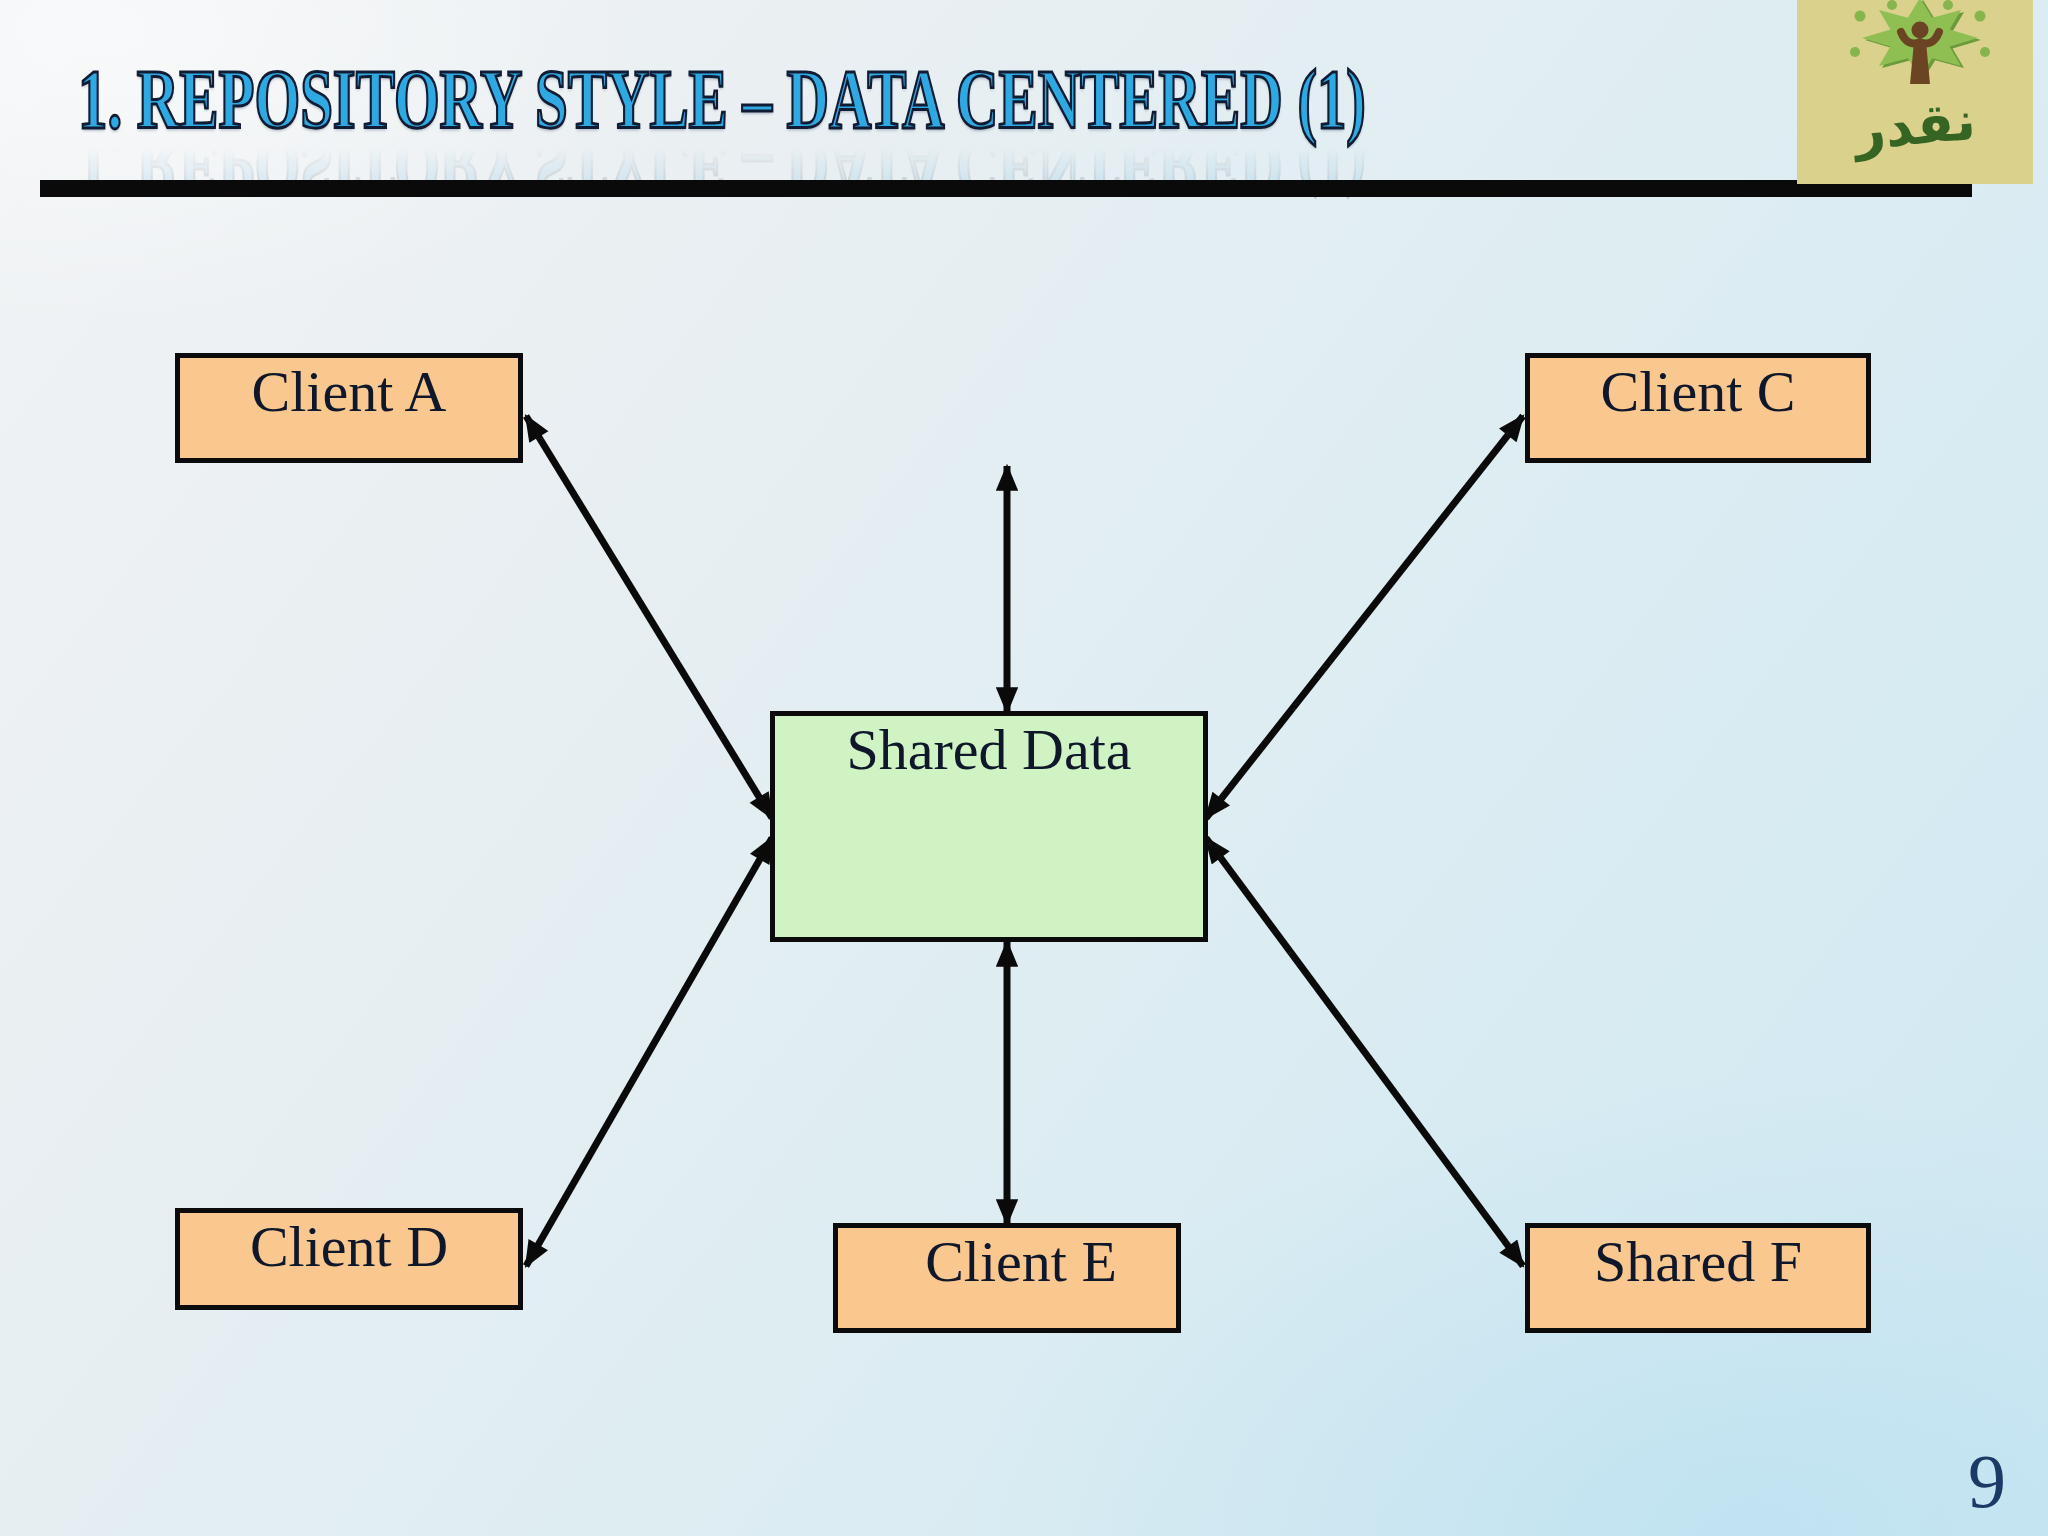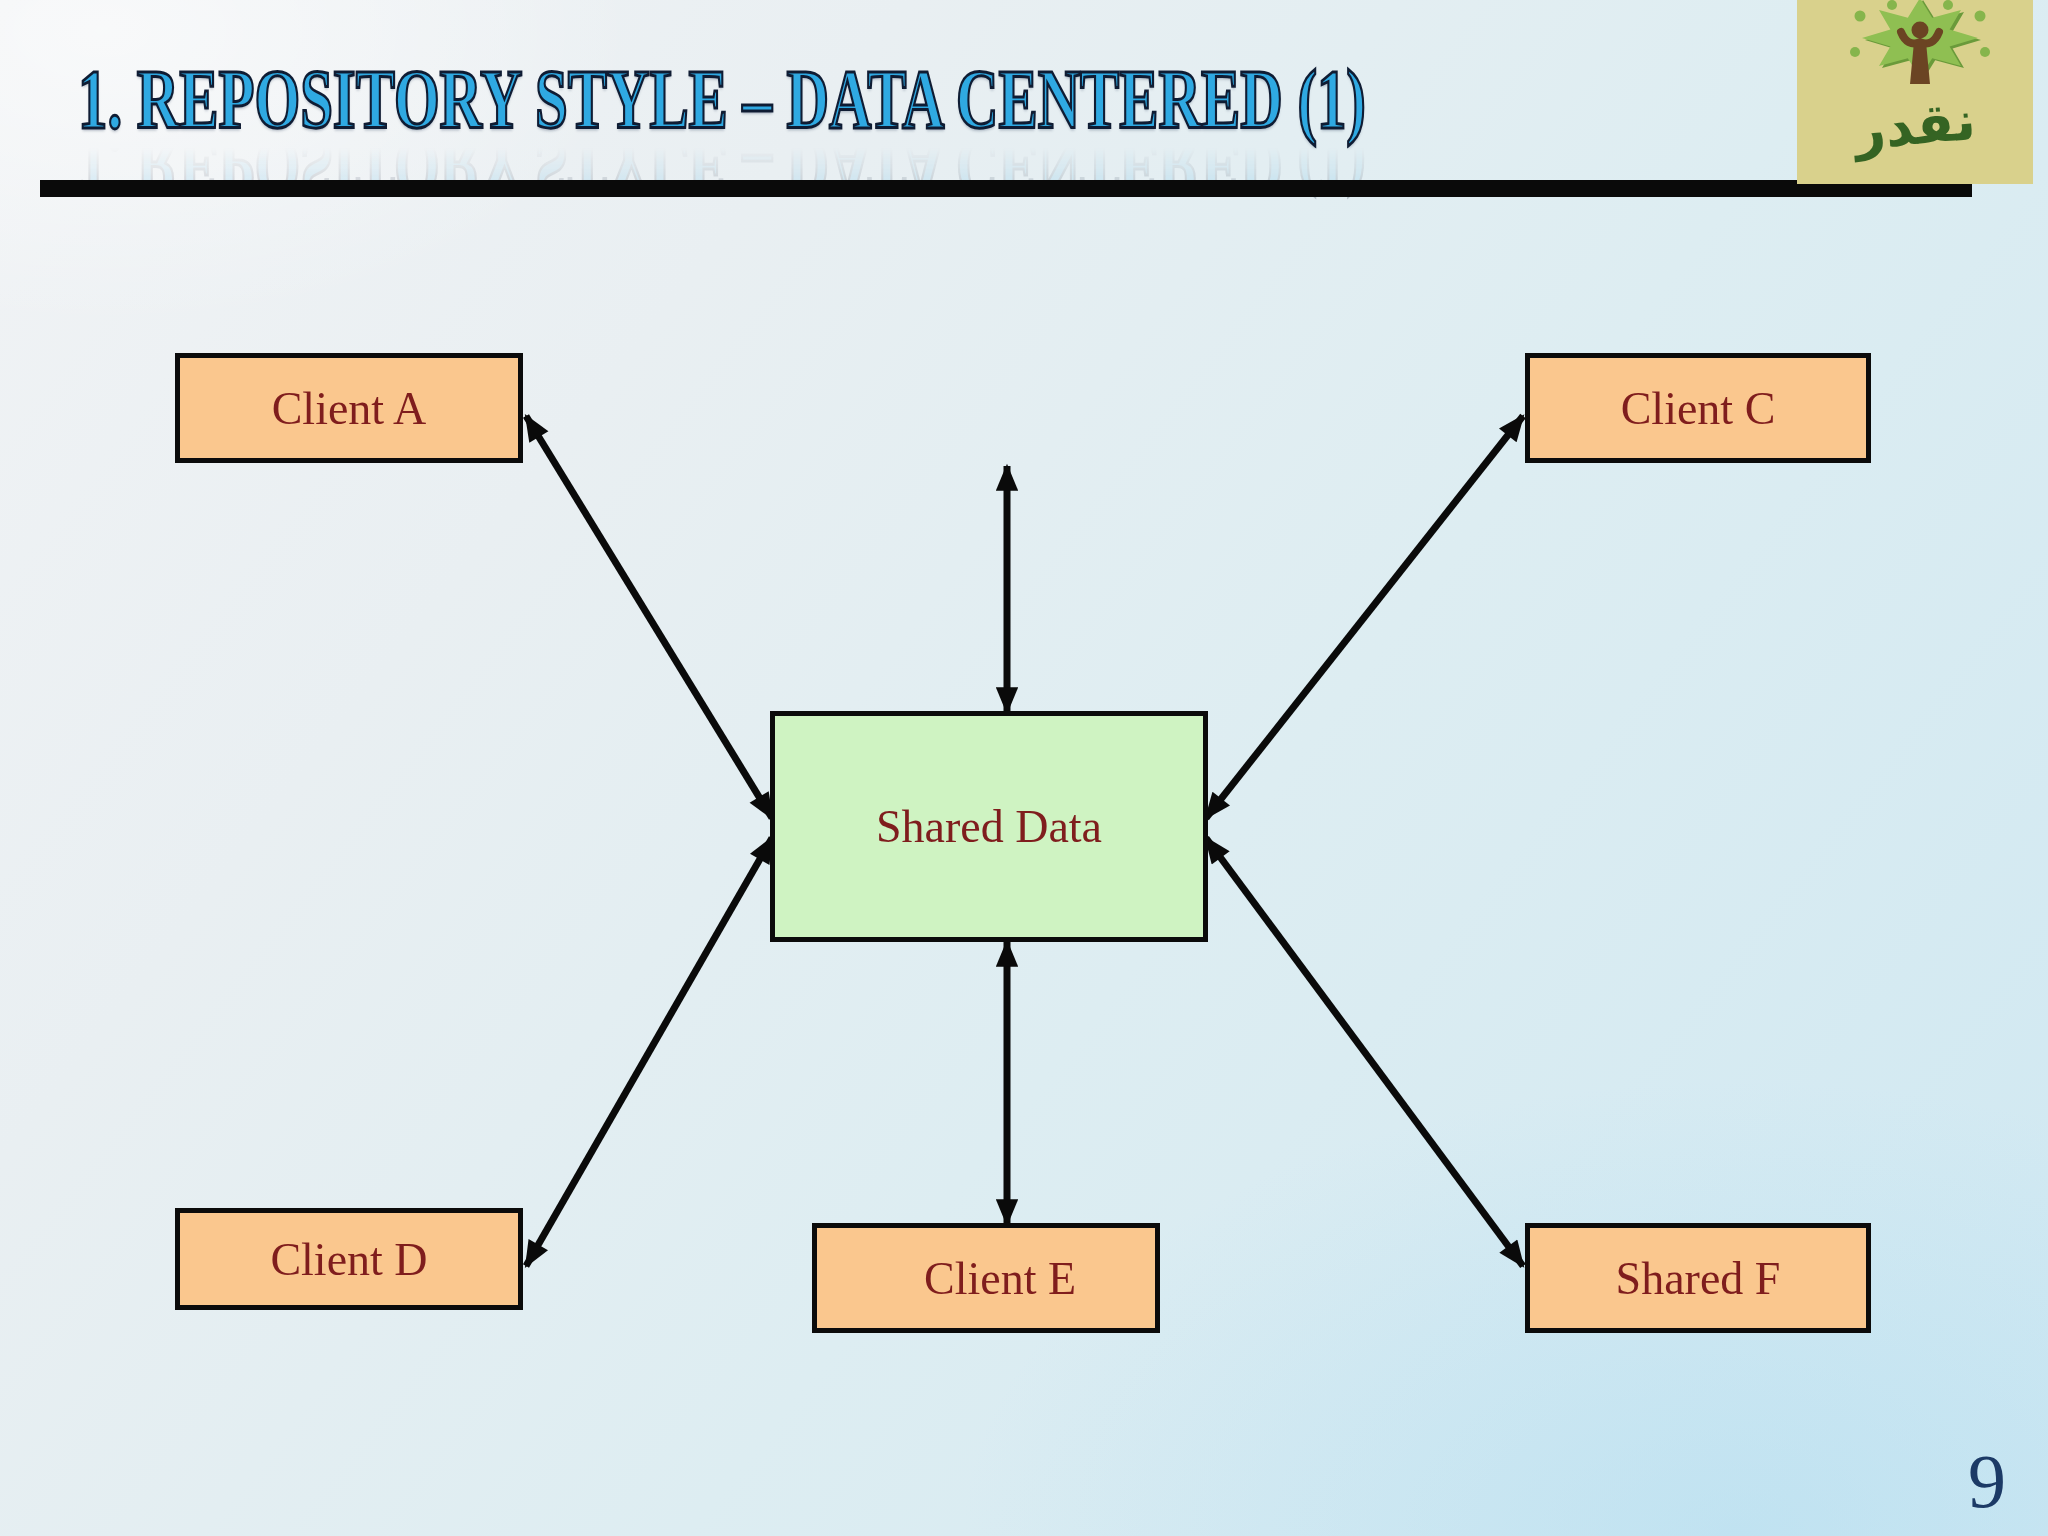--- a/index.html
+++ b/index.html
@@ -36,30 +36,30 @@
   .logo svg{position:absolute;left:0;top:0;}
   .logo-arabic{
     position:absolute;left:0;top:86px;width:100%;text-align:center;
     font-family:"DejaVu Sans",sans-serif;font-weight:bold;font-size:54px;line-height:80px;
     color:#356423;transform:rotate(-5deg);
   }
 
   
   .node{
     position:absolute;box-sizing:border-box;border:5px solid #0b0b0b;
-    display:flex;align-items:center;justify-content:center;
-    font-size:46px;color:#7f1d1d;z-index:2;
+    display:flex;justify-content:center;
+    font-size:58px;color:#0f172a;z-index:2;
   }
   .client{background:#fac78e;}
   .shared{background:#cff3c2;}
   .n-a{left:175px;top:353px;width:348px;height:110px;}
   .n-b{left:833px;top:353px;width:348px;height:110px;}
   .n-c{left:1525px;top:353px;width:346px;height:110px;}
   .n-d{left:175px;top:1208px;width:348px;height:102px;}
-  .n-e{left:812px;top:1223px;width:348px;height:110px;padding-left:28px;}
+  .n-e{left:833px;top:1223px;width:348px;height:110px;padding-left:28px;}
   .n-f{left:1525px;top:1223px;width:346px;height:110px;}
   .n-sd{left:770px;top:711px;width:438px;height:231px;}
 
   
   .connectors{position:absolute;left:0;top:0;z-index:1;}
 
   
   .page-number{
     position:absolute;left:1952px;top:1443px;width:70px;text-align:center;
     font-size:76px;line-height:1;color:#1c3a66;

